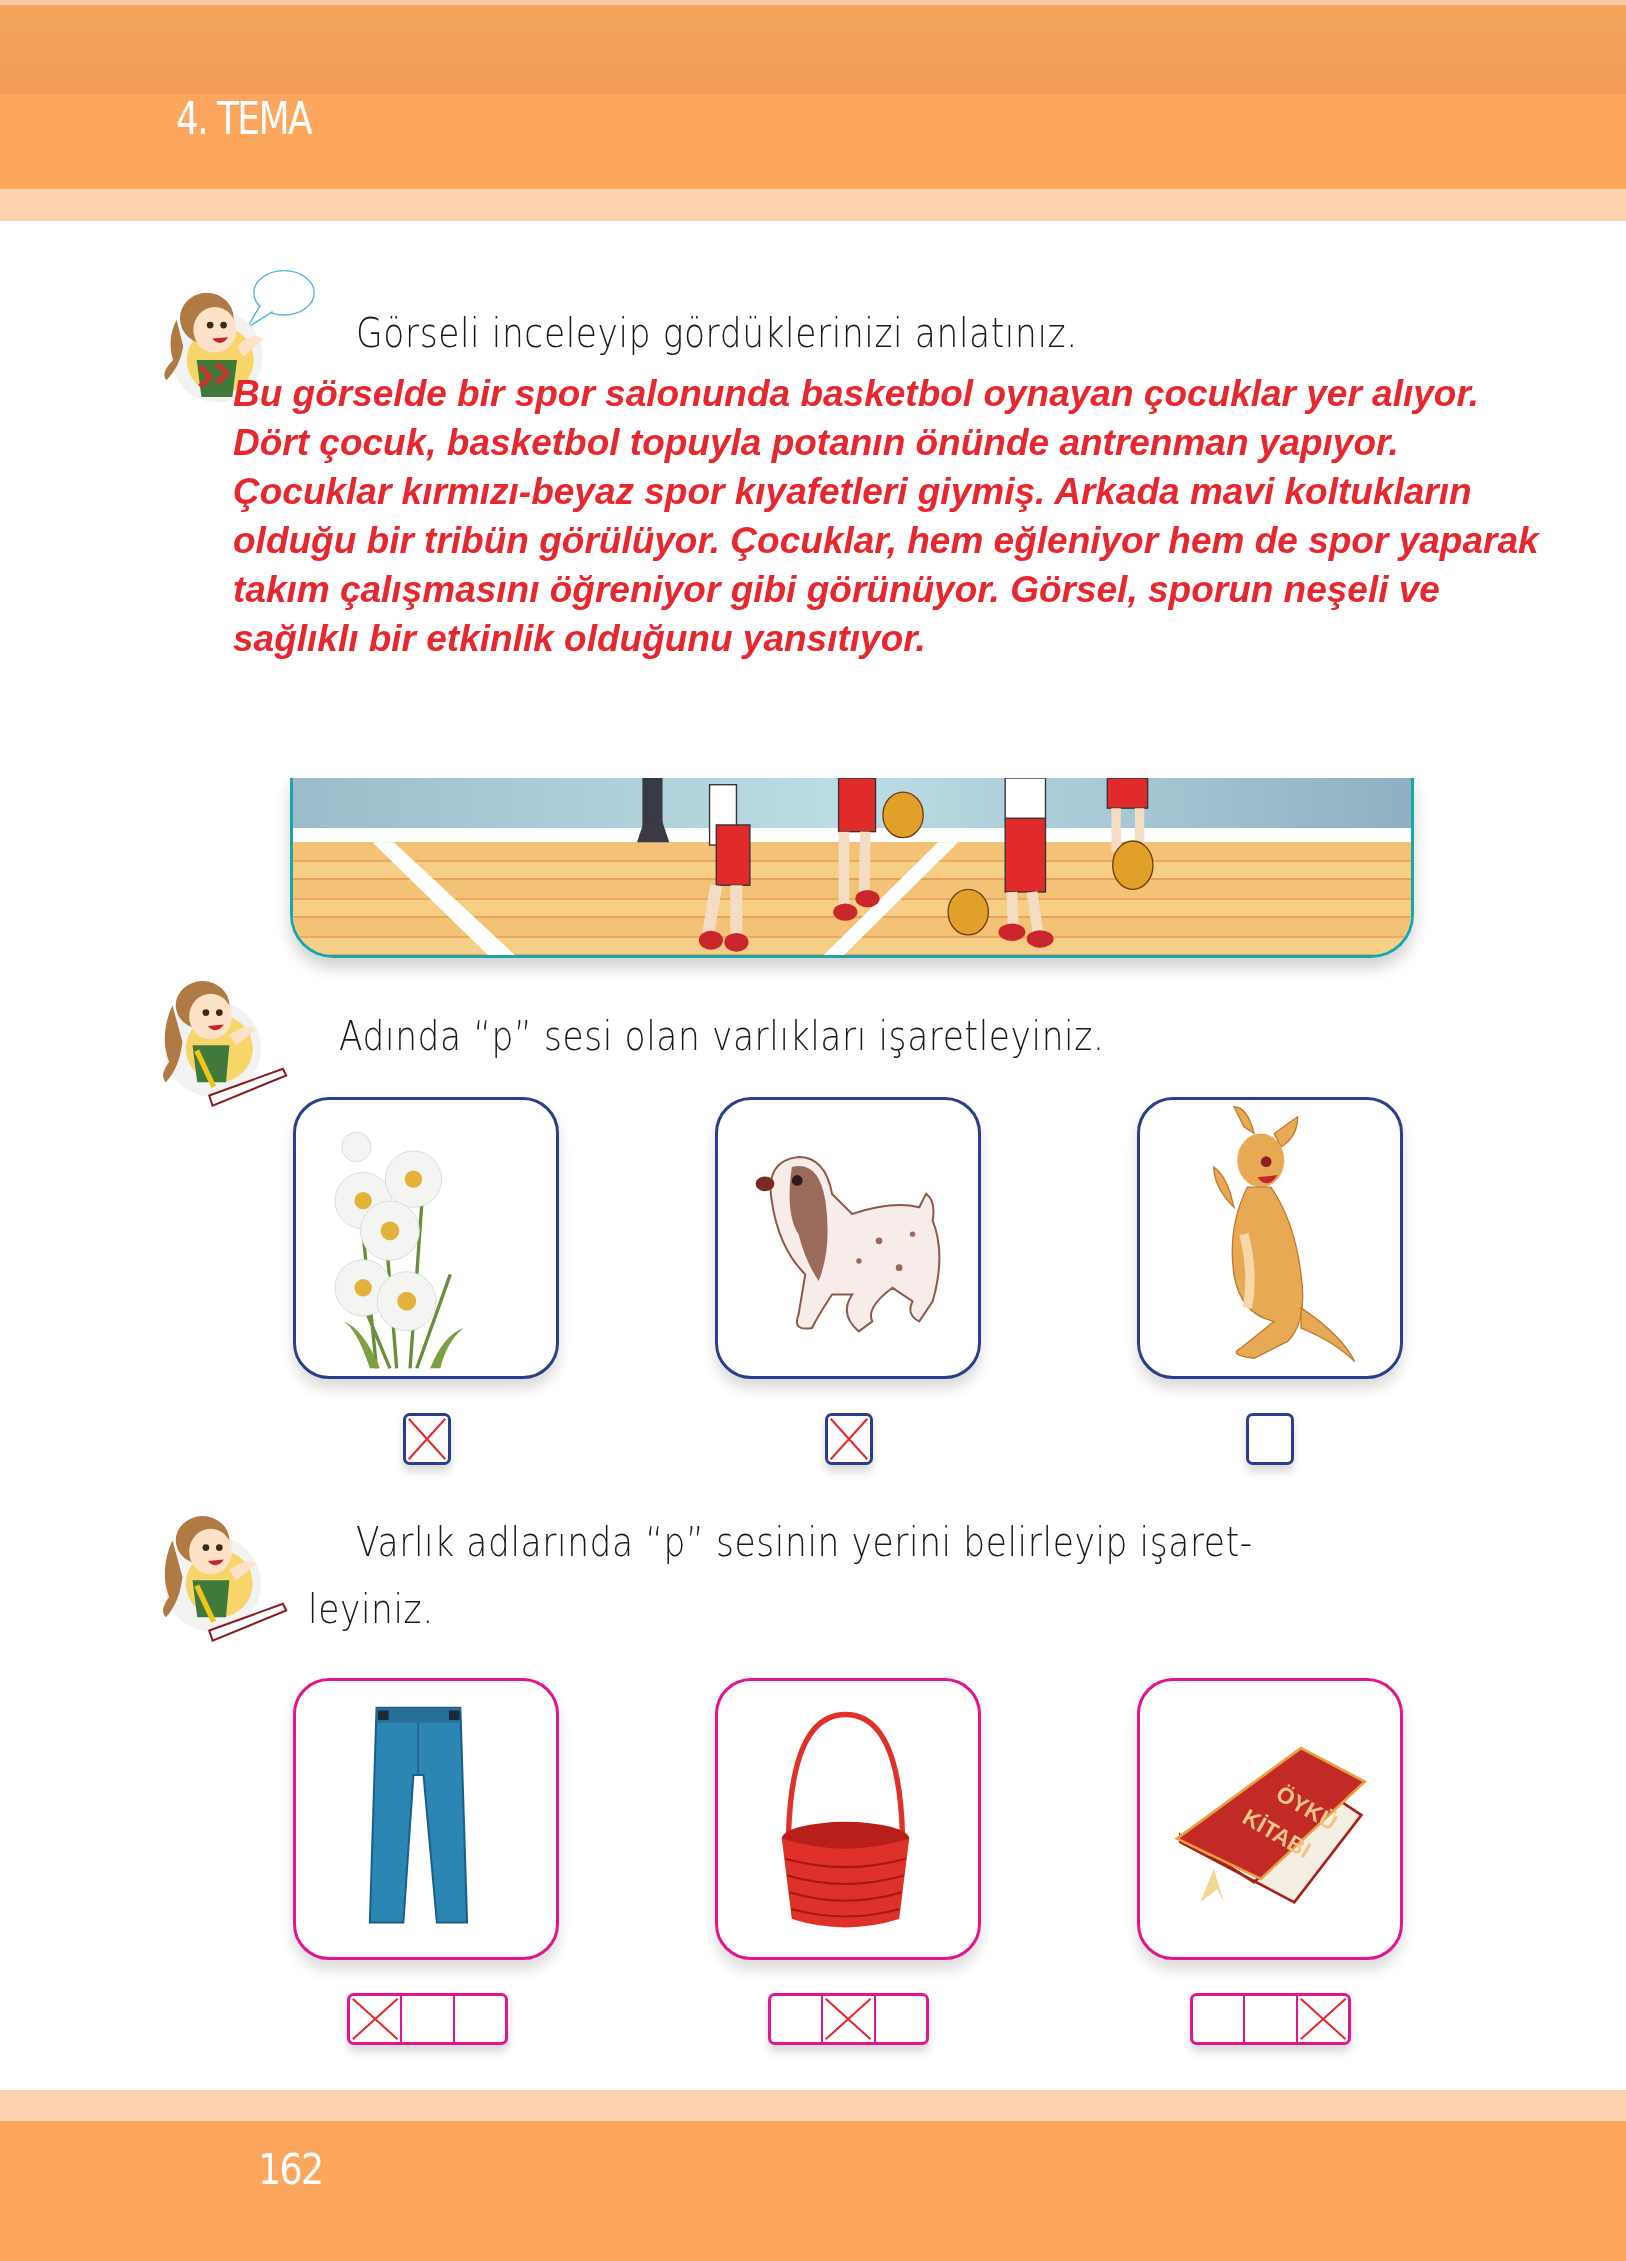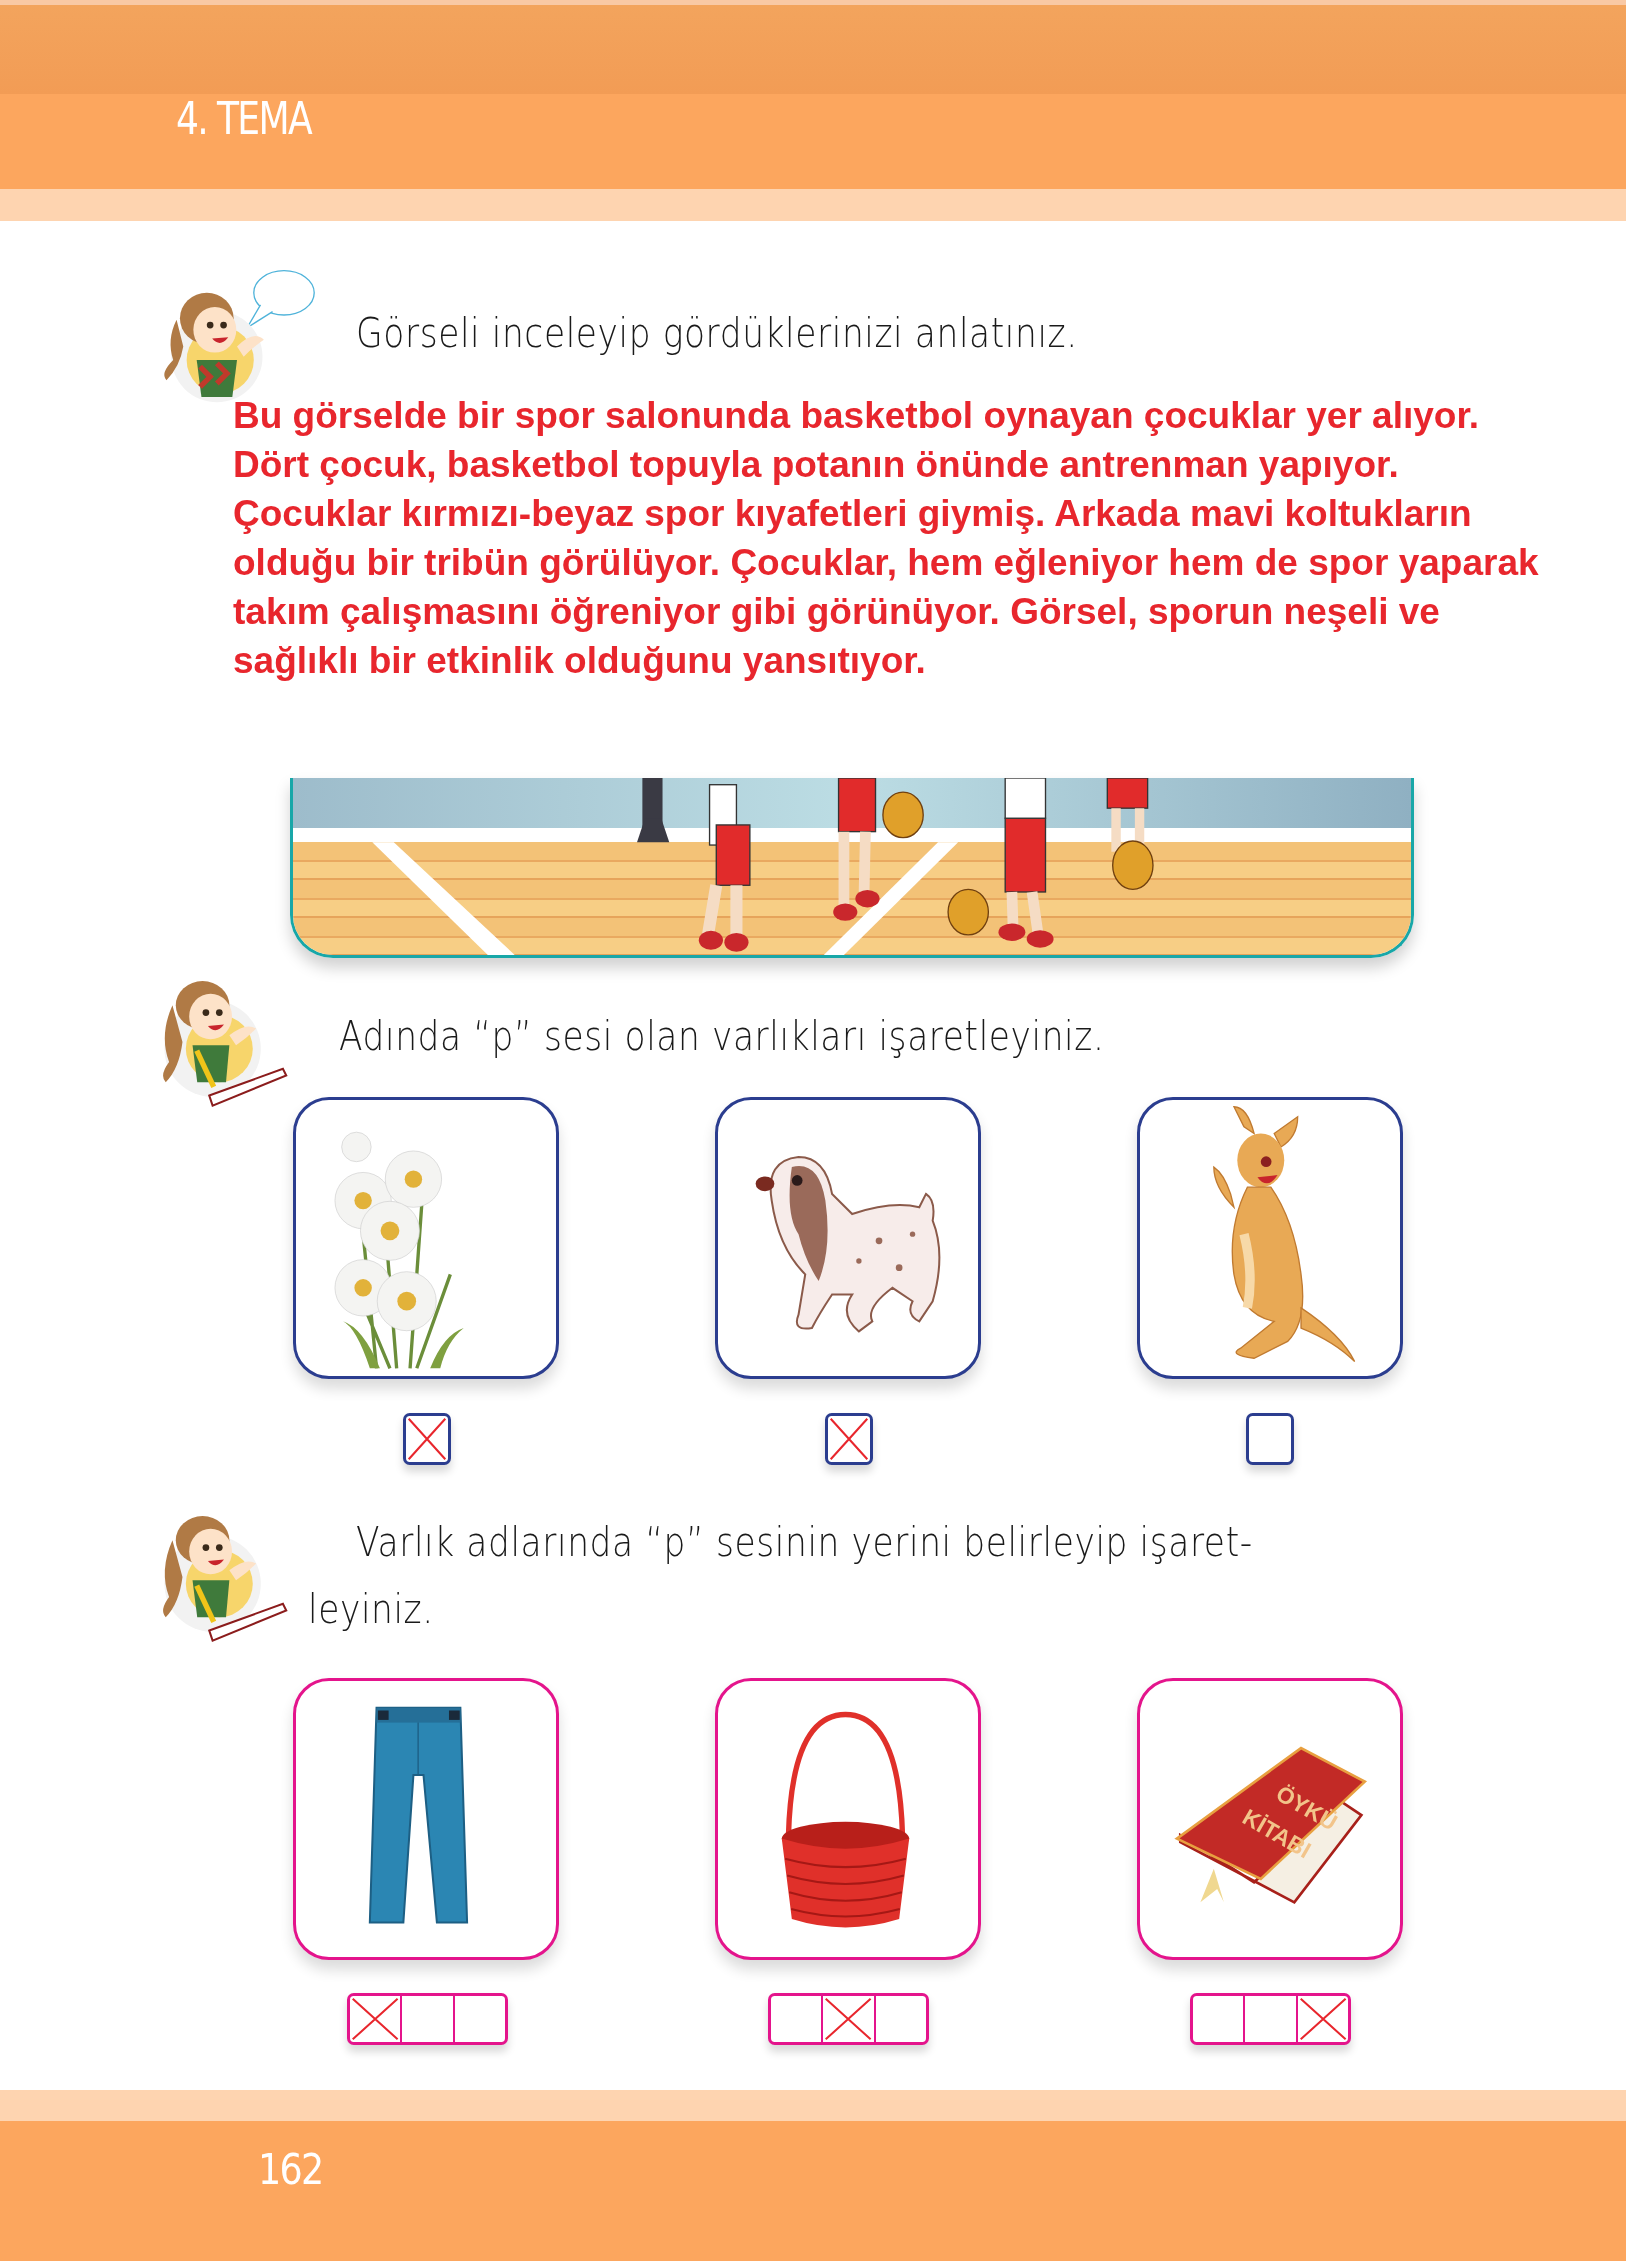--- a/index.html
+++ b/index.html
@@ -16,22 +16,22 @@
   
   .ftr-light{left:0;top:2090px;width:1627px;height:31px;background:#fed4b0;}
   .ftr-main{left:0;top:2121px;width:1627px;height:140px;background:#fca65e;}
   .ftr-page{left:258px;top:2144px;font-size:43px;color:#ffffff;letter-spacing:-2px;
        transform:scaleX(0.85);transform-origin:left top;}
   
   .mascot{width:141px;height:134px;}
   .instr{font-family:"DejaVu Sans",sans-serif;font-weight:200;font-size:40px;color:#1a1a1a;
        letter-spacing:0.7px;transform:scaleX(0.86);transform-origin:left top;white-space:nowrap;}
   
-  .answer{left:233px;top:391px;width:1310px;font-family:"Liberation Sans",sans-serif;font-weight:bold;
-       font-size:37px;line-height:49px;color:#e8262d;}
+  .answer{left:233px;top:369px;width:1310px;font-family:"Liberation Sans",sans-serif;font-weight:bold;
+       font-size:37px;line-height:49px;color:#e8262d;font-style:italic;}
   
   .court{left:290px;top:778px;width:1118px;height:177px;border:3.4px solid #18a7a8;border-top:none;
        border-radius:0 0 43px 43px;overflow:hidden;box-shadow:0 9.4px 14.8px rgba(0,0,0,0.18);}
   .court .wall{position:absolute;left:0;top:0;width:100%;height:50px;background:linear-gradient(90deg,#9dbccb,#bcdde4 50%,#8fb0c2);}
   .court .line{position:absolute;left:0;top:50px;width:100%;height:14.8px;background:#ffffff;}
   .court .floor{position:absolute;left:0;top:64px;width:100%;height:113px;
        background:repeating-linear-gradient(180deg,#f3c277 0 17.5px,#e9a960 17.5px 19.5px,#f7ce85 19.5px 36px,#e6a45b 36px 38px);}
   
   .card{width:266px;height:282px;border-radius:36px;background:#fff;box-sizing:border-box;
        box-shadow:0 9.4px 13.4px rgba(0,0,0,0.14);}

